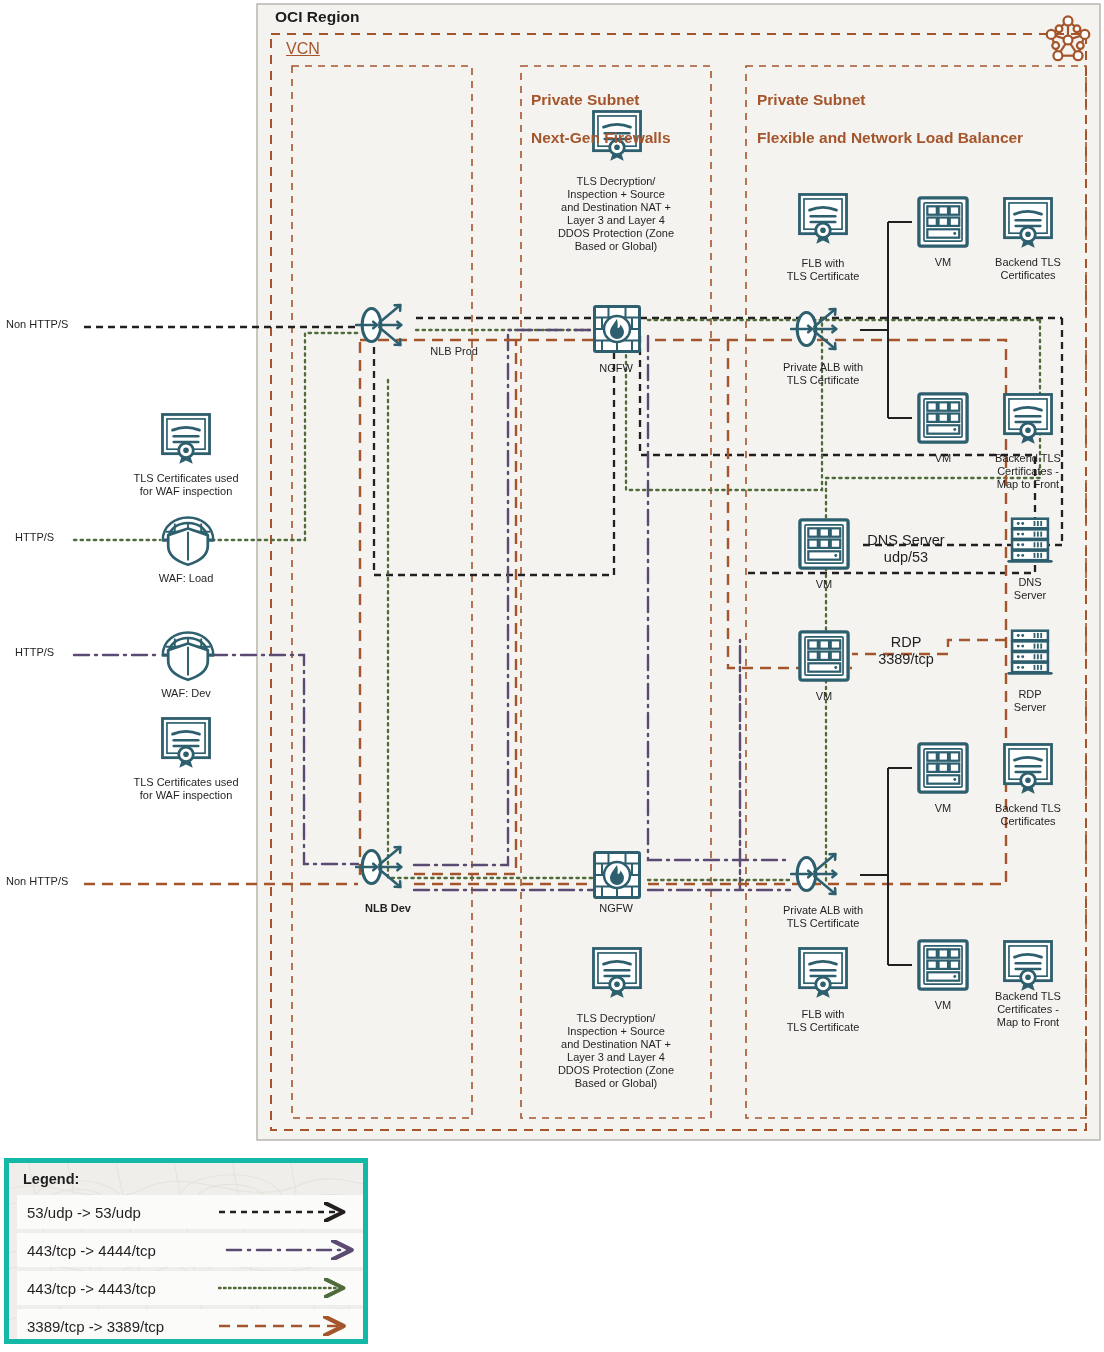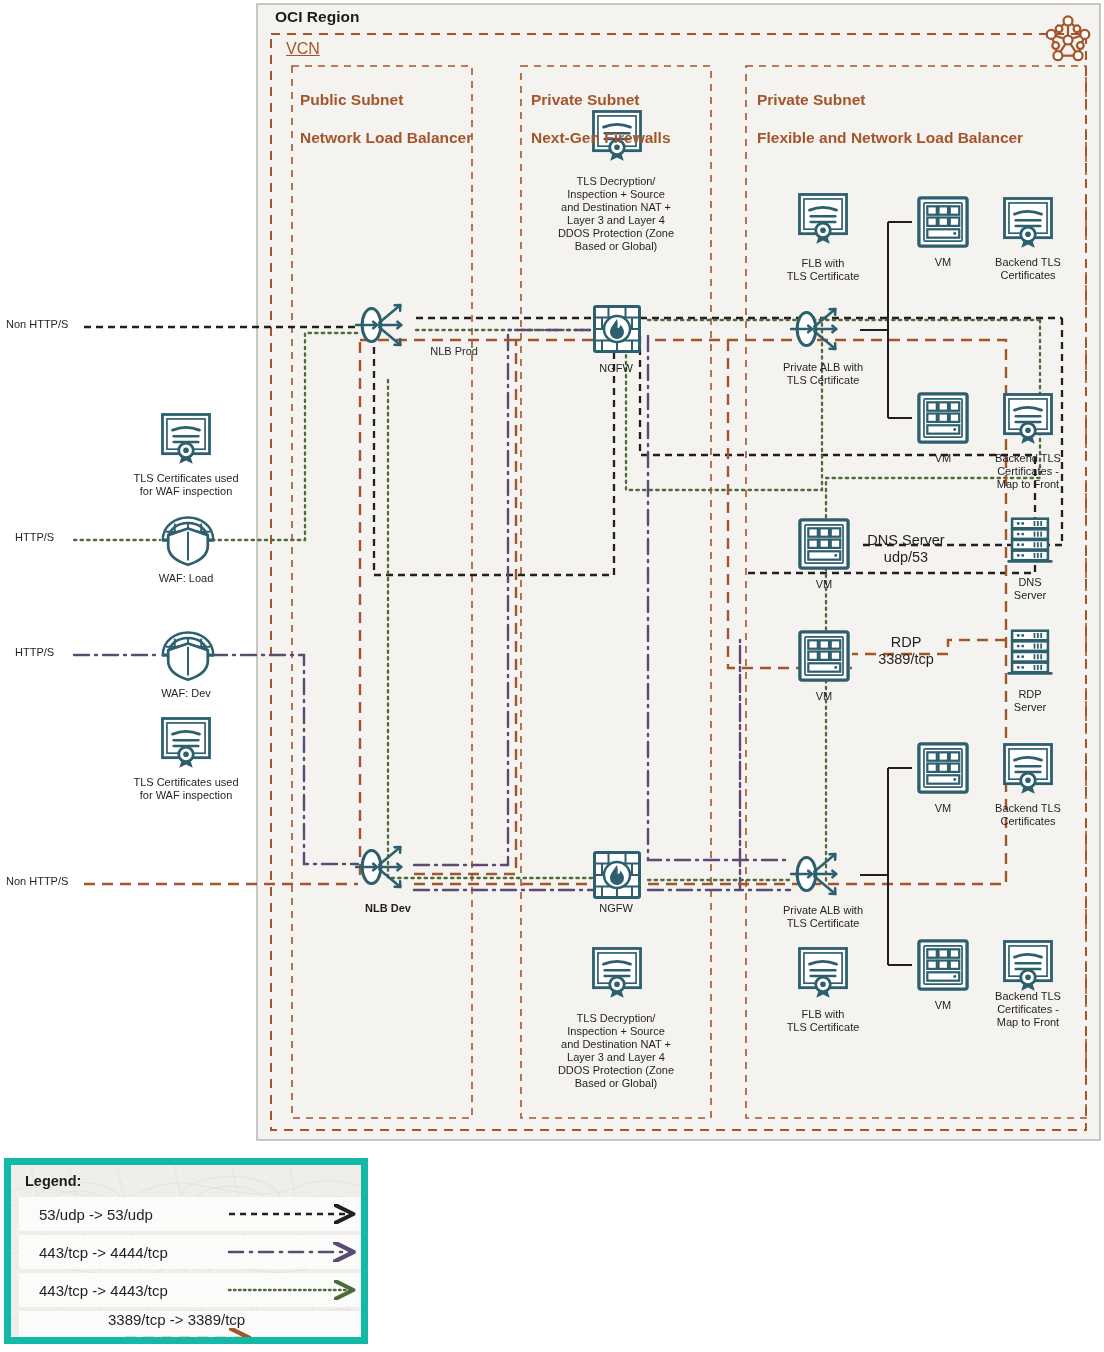--- a/index.html
+++ b/index.html
@@ -15,26 +15,26 @@
   .tx{position:absolute;white-space:pre-line;line-height:1.18;}
   .ctr{text-align:center;transform:translateX(-50%);}
   .lbl{font-size:11px;color:#231f20;}
   .lbl-sm{font-size:14.5px;color:#231f20;}
   .region-title{font-size:15.5px;font-weight:bold;color:#1d1d1b;}
   .vcn-title{font-size:16px;color:#a4552b;text-decoration:underline;}
   .subnet-title{font-size:15.5px;font-weight:bold;color:#a4552b;line-height:1.22;}
 
   
   #legend{position:absolute;left:4px;top:1158px;width:364px;height:186px;
-     background:#efeeea;border:7px solid #14b8a6;box-sizing:border-box;overflow:hidden;}
+     background:#efeeea;border:5px solid #14b8a6;box-sizing:border-box;overflow:hidden;}
   #legend-texture{position:absolute;inset:0;opacity:.55;}
   .lg-title{position:absolute;left:14px;top:8px;font-size:14.5px;font-weight:bold;color:#1d1d1b;}
   .lg-row{position:absolute;left:8px;width:348px;height:34px;background:#fbfbfa;
      display:flex;align-items:center;}
-  .lg-row .lg-txt{font-size:15px;color:#231f20;margin-left:20px;width:190px;}
+  .lg-row .lg-txt{font-size:15px;color:#231f20;margin-left:10px;width:190px;}
   .lg-row .lg-art{position:relative;width:140px;height:20px;}
 </style>
 </head>
 <body>
 
 <div id="stage">
 
   <svg id="svgroot" viewBox="0 0 1104 1352">
     <defs>
 
@@ -350,24 +350,20 @@
         <use href="#ic-server" x="1002" y="512" width="56" height="56"></use>
       </g>
     <g>
         <use href="#ic-server" x="1002" y="624" width="56" height="56"></use>
       </g>
   </svg>
 
   <div class="tx region-title" style="left:275px;top:8px;">OCI Region</div>
   <div class="tx vcn-title" style="left:286px;top:40px;">VCN</div>
 
-  <div class="tx subnet-title" style="left:300px;top:72px;">
-    <span>Public Subnet</span><br>
-    <span>Network Load Balancer</span>
-  </div>
   <div class="tx subnet-title" style="left:531px;top:72px;">
     <span>Private Subnet</span><br>
     <span>Next-Gen Firewalls</span>
   </div>
   <div class="tx subnet-title" style="left:757px;top:72px;">
     <span>Private Subnet</span><br>
     <span>Flexible and Network Load Balancer</span>
   </div>
 
   <div class="tx lbl" style="left:6px;top:318px;">Non HTTP/S</div>
@@ -480,21 +476,21 @@
 
     <div class="lg-row" style="top:108px;">
       <span class="lg-txt">443/tcp -&gt; 4443/tcp</span>
       <span class="lg-art">
         <svg viewBox="0 0 140 20" width="140" height="20">
           <line x1="2" y1="10" x2="124" y2="10" stroke="#4e6b39" stroke-width="2.4" stroke-dasharray="1.6 3.4" stroke-linecap="round" marker-end="url(#ah-g)"></line>
         </svg>
       </span>
     </div>
 
-    <div class="lg-row" style="top:146px;flex-direction:column;">
+    <div class="lg-row" style="top:146px;">
       <span class="lg-txt">3389/tcp -&gt; 3389/tcp</span>
       <span class="lg-art">
         <svg viewBox="0 0 140 20" width="140" height="20">
           <line x1="2" y1="10" x2="124" y2="10" stroke="#a4552b" stroke-width="2.6" stroke-dasharray="11 7" marker-end="url(#ah-o)"></line>
         </svg>
       </span>
     </div>
   </div>
 
 </div>

